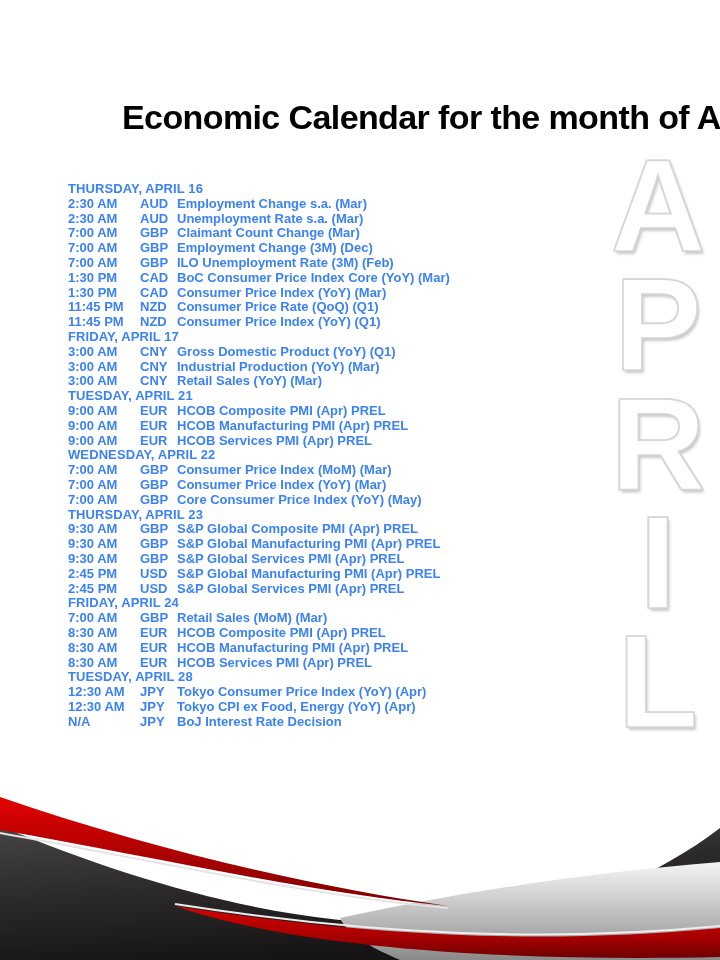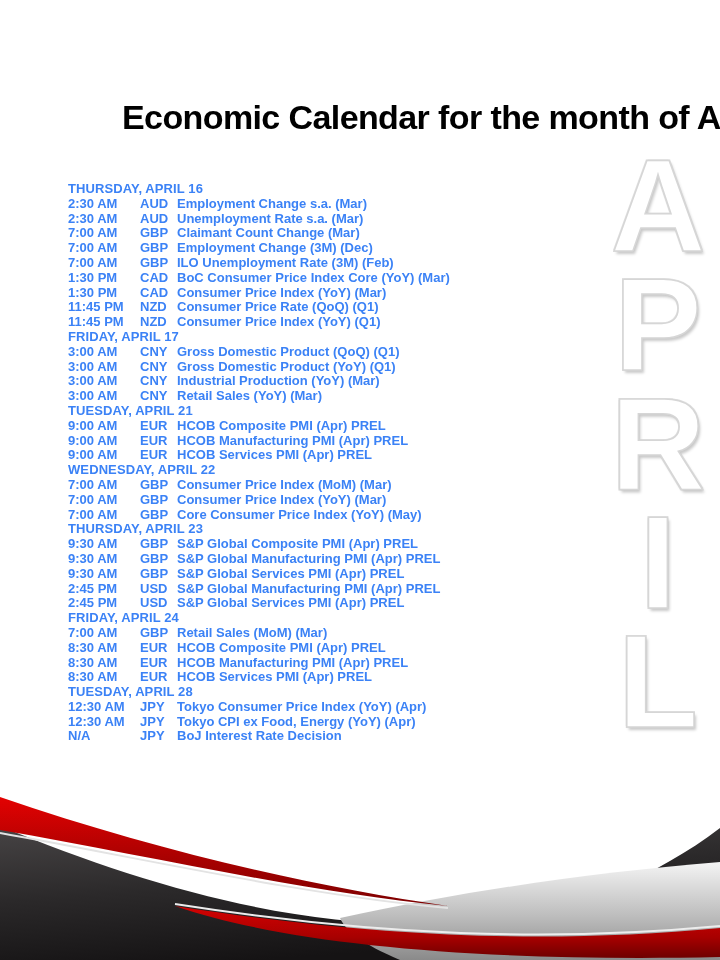--- a/index.html
+++ b/index.html
@@ -37,21 +37,20 @@
       <div class="row"><span class="t">2:30 AM</span><span class="c">AUD</span><span class="e">Employment Change s.a. (Mar)</span></div>
       <div class="row"><span class="t">2:30 AM</span><span class="c">AUD</span><span class="e">Unemployment Rate s.a. (Mar)</span></div>
       <div class="row"><span class="t">7:00 AM</span><span class="c">GBP</span><span class="e">Claimant Count Change (Mar)</span></div>
       <div class="row"><span class="t">7:00 AM</span><span class="c">GBP</span><span class="e">Employment Change (3M) (Dec)</span></div>
       <div class="row"><span class="t">7:00 AM</span><span class="c">GBP</span><span class="e">ILO Unemployment Rate (3M) (Feb)</span></div>
       <div class="row"><span class="t">1:30 PM</span><span class="c">CAD</span><span class="e">BoC Consumer Price Index Core (YoY) (Mar)</span></div>
       <div class="row"><span class="t">1:30 PM</span><span class="c">CAD</span><span class="e">Consumer Price Index (YoY) (Mar)</span></div>
       <div class="row"><span class="t">11:45 PM</span><span class="c">NZD</span><span class="e">Consumer Price Rate (QoQ) (Q1)</span></div>
       <div class="row"><span class="t">11:45 PM</span><span class="c">NZD</span><span class="e">Consumer Price Index (YoY) (Q1)</span></div>
       <div class="row day">FRIDAY, APRIL 17</div>
-      <div class="row"><span class="t">3:00 AM</span><span class="c">CNY</span><span class="e">Gross Domestic Product (QoQ) (Q1)</span></div>
       <div class="row"><span class="t">3:00 AM</span><span class="c">CNY</span><span class="e">Gross Domestic Product (YoY) (Q1)</span></div>
       <div class="row"><span class="t">3:00 AM</span><span class="c">CNY</span><span class="e">Industrial Production (YoY) (Mar)</span></div>
       <div class="row"><span class="t">3:00 AM</span><span class="c">CNY</span><span class="e">Retail Sales (YoY) (Mar)</span></div>
       <div class="row day">TUESDAY, APRIL 21</div>
       <div class="row"><span class="t">9:00 AM</span><span class="c">EUR</span><span class="e">HCOB Composite PMI (Apr) PREL</span></div>
       <div class="row"><span class="t">9:00 AM</span><span class="c">EUR</span><span class="e">HCOB Manufacturing PMI (Apr) PREL</span></div>
       <div class="row"><span class="t">9:00 AM</span><span class="c">EUR</span><span class="e">HCOB Services PMI (Apr) PREL</span></div>
       <div class="row day">WEDNESDAY, APRIL 22</div>
       <div class="row"><span class="t">7:00 AM</span><span class="c">GBP</span><span class="e">Consumer Price Index (MoM) (Mar)</span></div>
       <div class="row"><span class="t">7:00 AM</span><span class="c">GBP</span><span class="e">Consumer Price Index (YoY) (Mar)</span></div>

